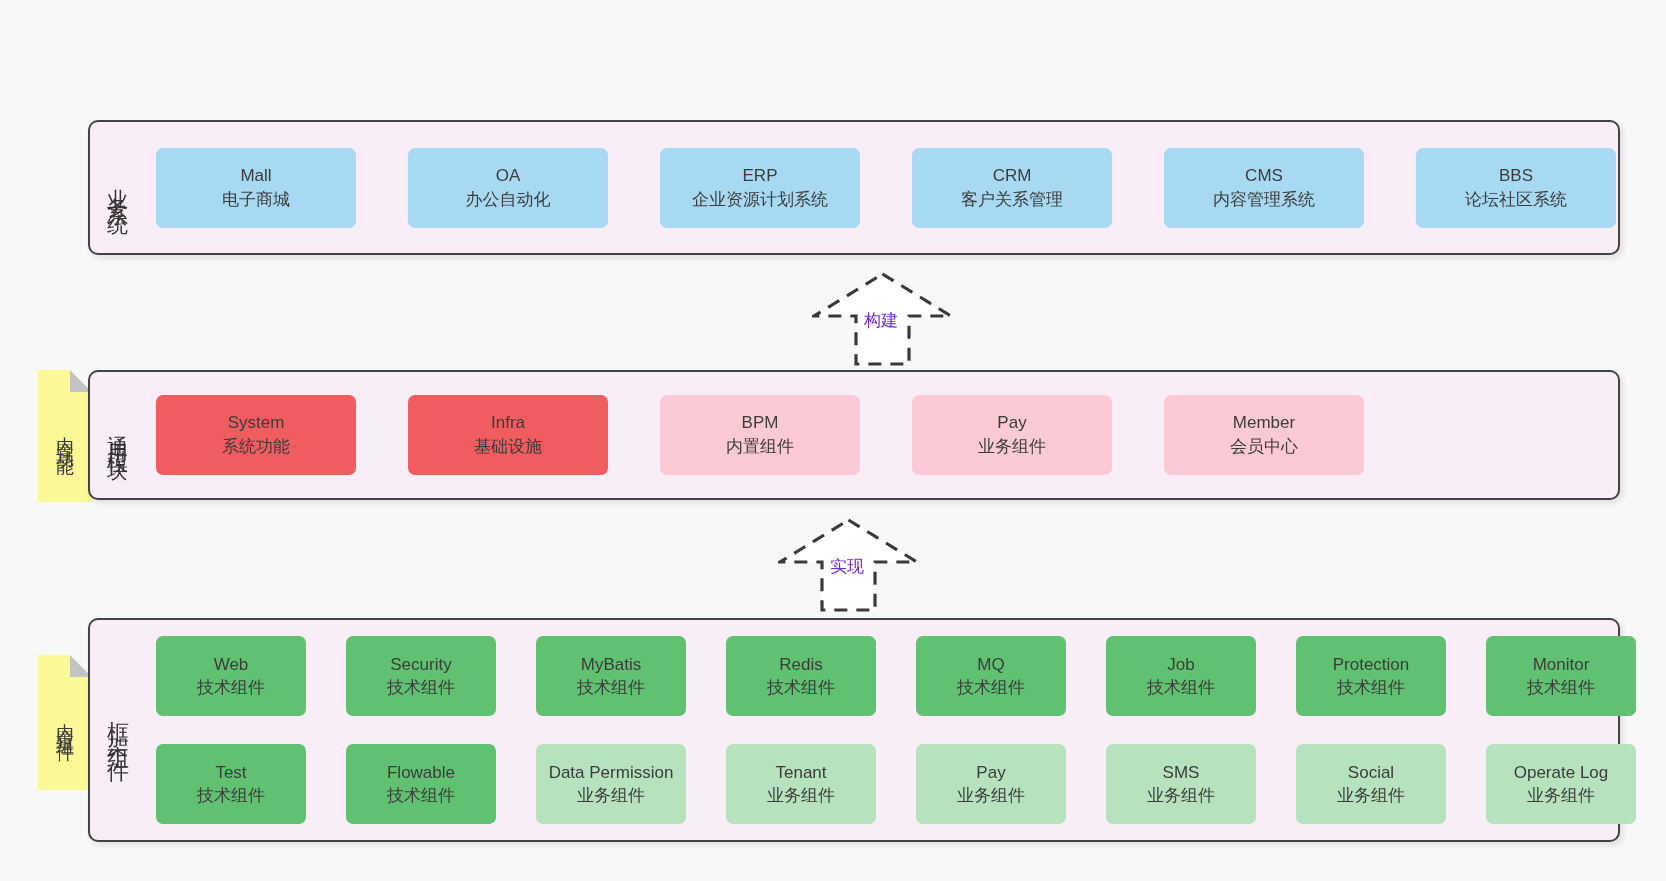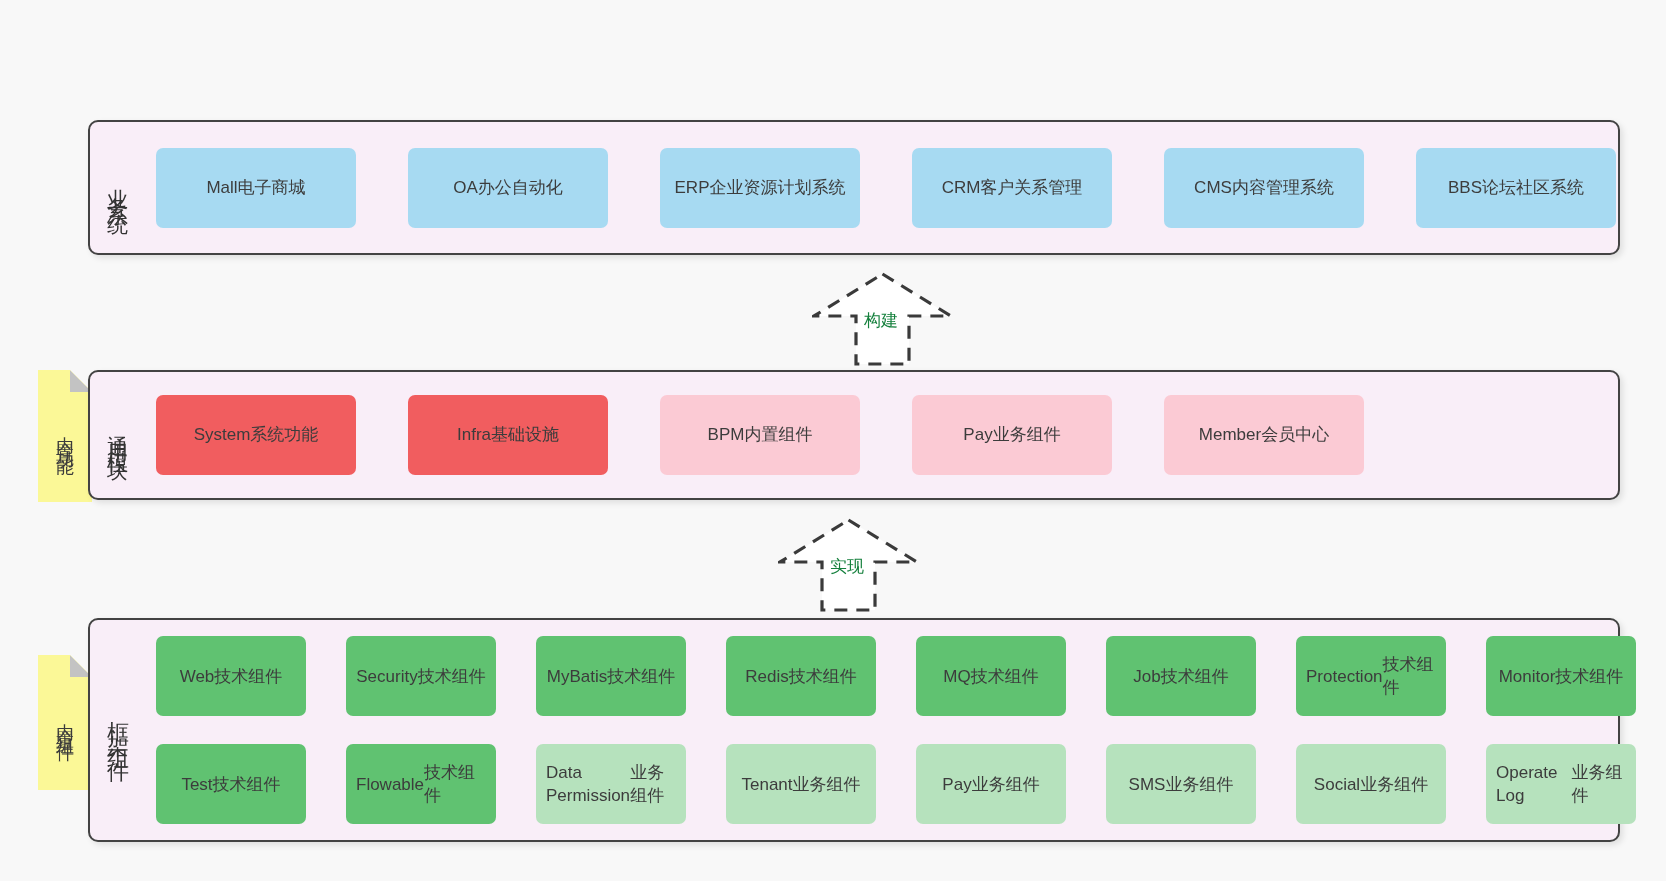--- a/index.html
+++ b/index.html
@@ -29,21 +29,21 @@
   }
   .band-bottom .band-label{font-size:22px;letter-spacing:13px;}
 
   .band-rows{flex:1;margin-left:16px;display:flex;flex-direction:column;gap:28px;}
   .band-row{display:flex;gap:52px;}
   .band-bottom .band-row{gap:40px;}
 
   
   .box{
     border-radius:7px;
-    display:flex;align-items:center;justify-content:center;
+    display:flex;flex-direction:column;align-items:center;justify-content:center;
     text-align:left;
     font-size:17px;line-height:24px;
     box-sizing:border-box;padding:4px 10px;
   }
   .box-lg{width:200px;height:80px;}
   .box-sm{width:150px;height:80px;line-height:23px;}
   .box--blue{background:var(--c-blue);}
   .box--red{background:var(--c-red);}
   .box--pink{background:var(--c-pink);}
   .box--green{background:var(--c-green);}
@@ -68,21 +68,21 @@
     writing-mode:vertical-rl;text-orientation:upright;
     font-size:18px;letter-spacing:7px;line-height:1;color:#3b3b3b;
   }
 
   
   .arrow{position:absolute;z-index:0;}
   .arrow svg{display:block;}
   .arrow-label{
     position:absolute;left:50%;top:36px;transform:translateX(-54%);
     background:#ffffff;padding:1px 2px;
-    font-size:17px;color:#15803d;white-space:nowrap;
+    font-size:17px;color:#6d28d9;white-space:nowrap;
   }
   .arrow-1{left:812px;top:272px;}
   .arrow-2{left:778px;top:518px;}
 </style>
 </head>
 <body>
 
 <div class="stage">
 
   <div class="note note-1">

